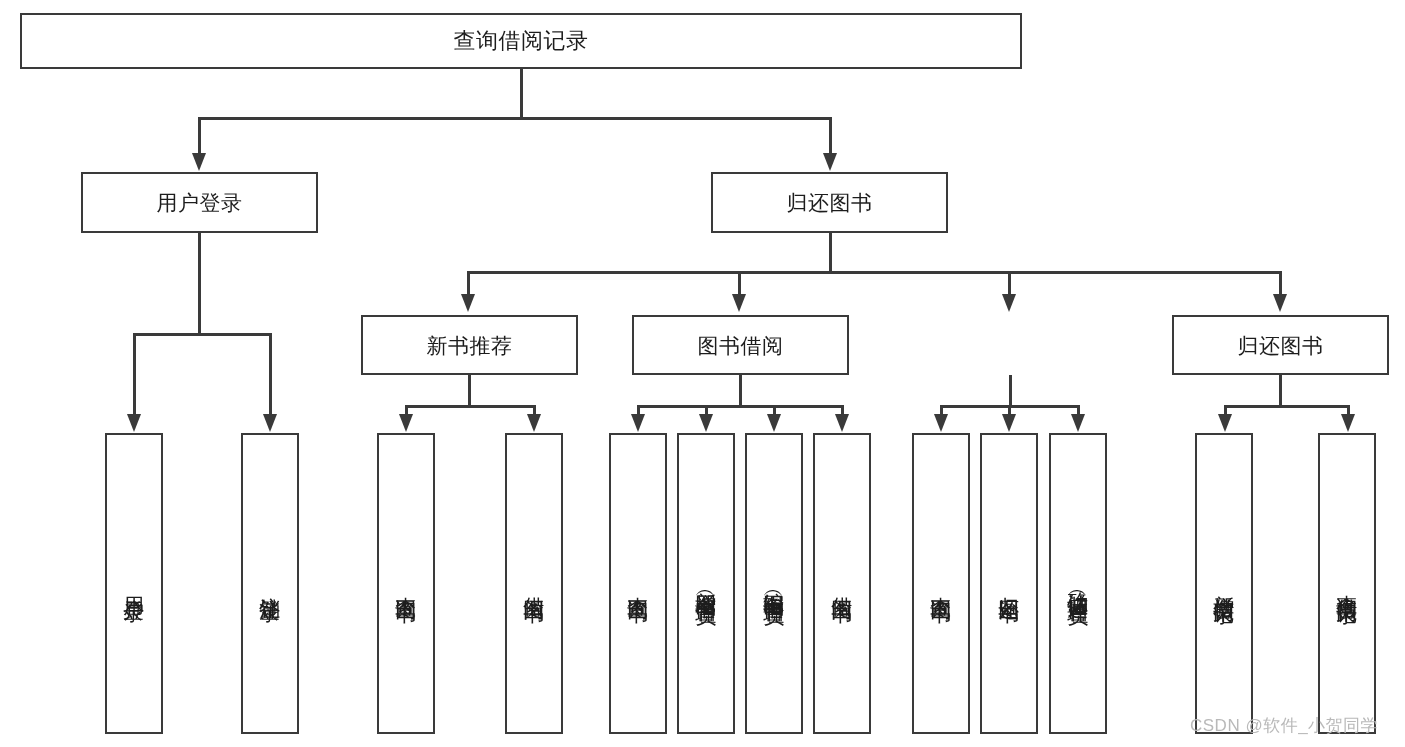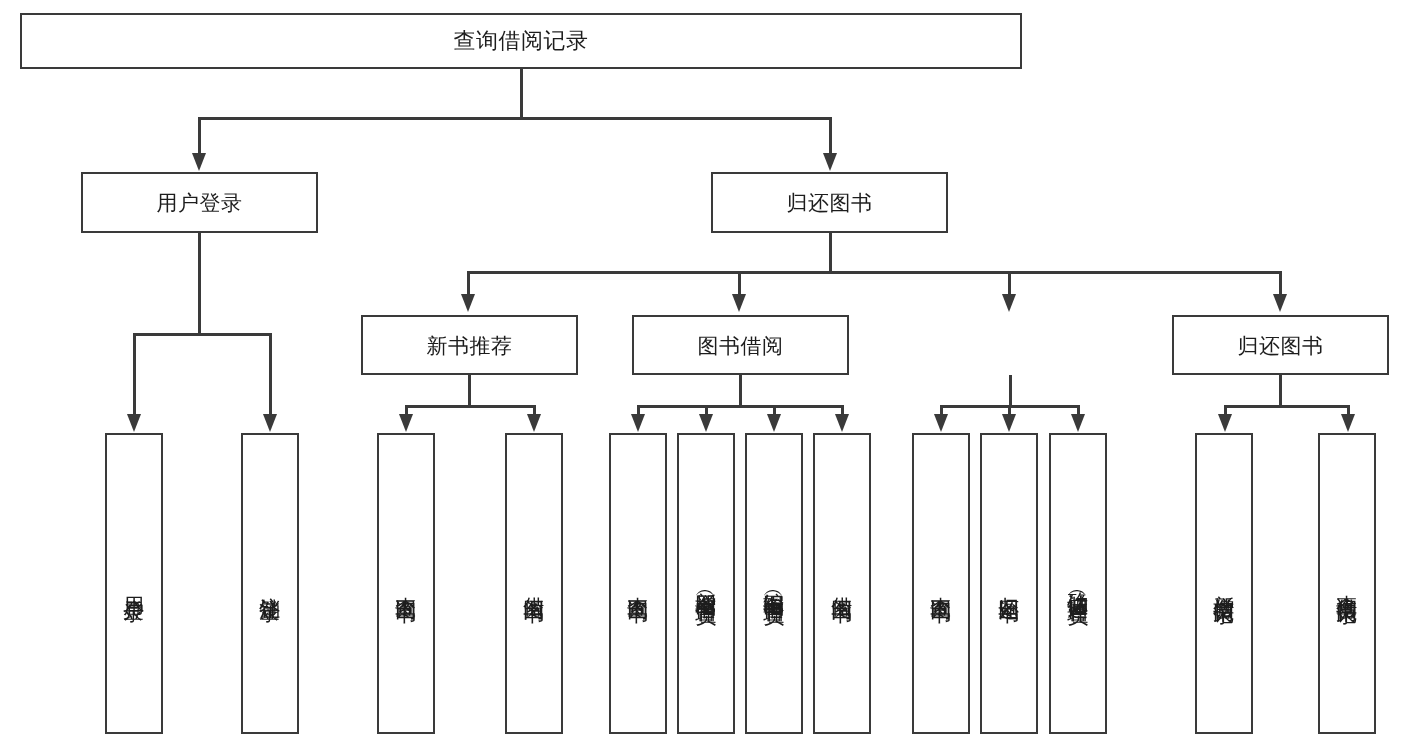--- a/index.html
+++ b/index.html
@@ -209,14 +209,15 @@
     <span class="lbl">确认归还（管理员）</span>
   </div>
 
   <div class="node v" style="left:1195px; top:433px; width:58px; height:301px;">
     <span class="lbl">新增借阅记录</span>
   </div>
   <div class="node v" style="left:1318px; top:433px; width:58px; height:301px;">
     <span class="lbl">查询借阅记录</span>
   </div>
 
+  <div id="watermark" style="left:1190px; top:714px;">CSDN @软件_小贺同学</div>
 
 </div>
 
 </body></html>

